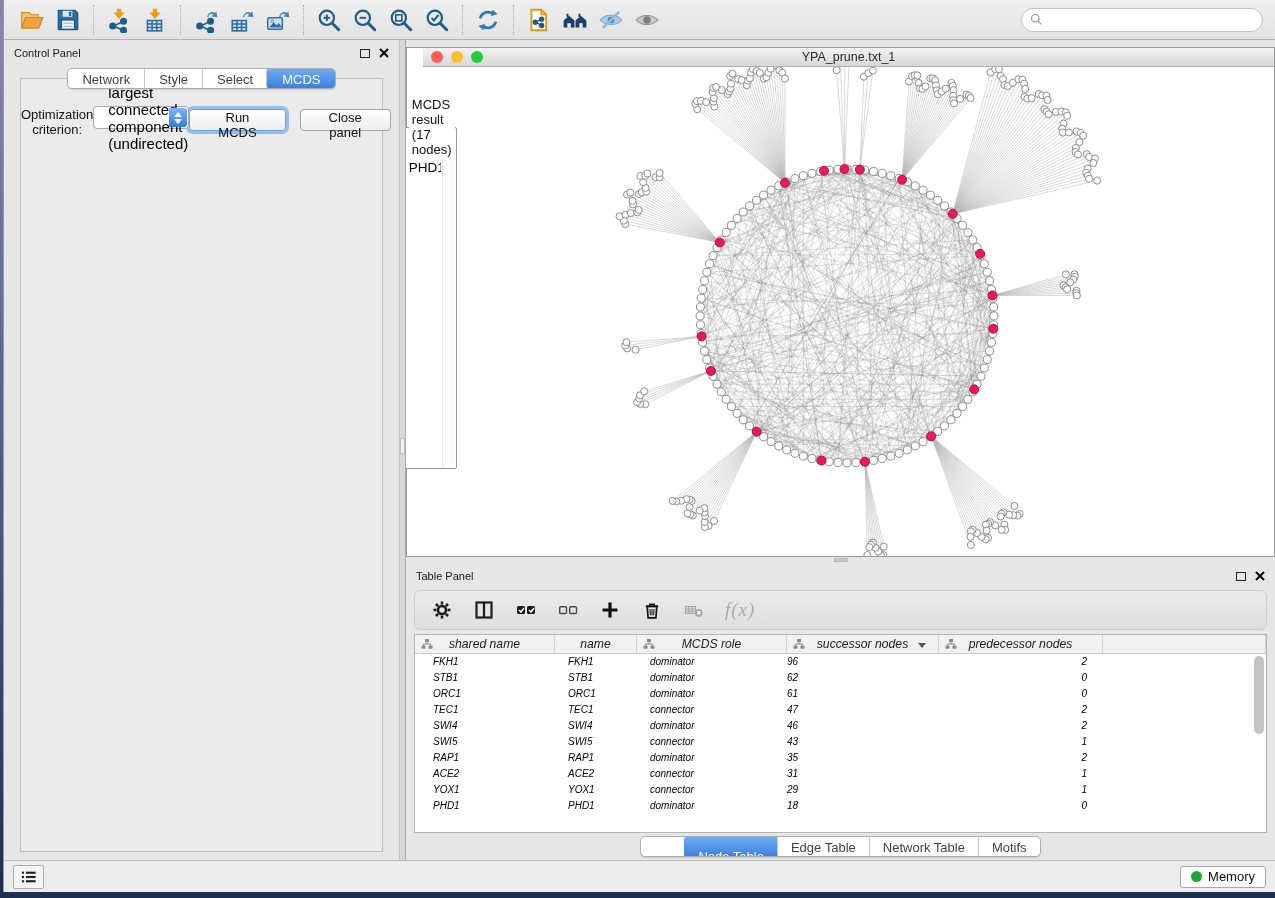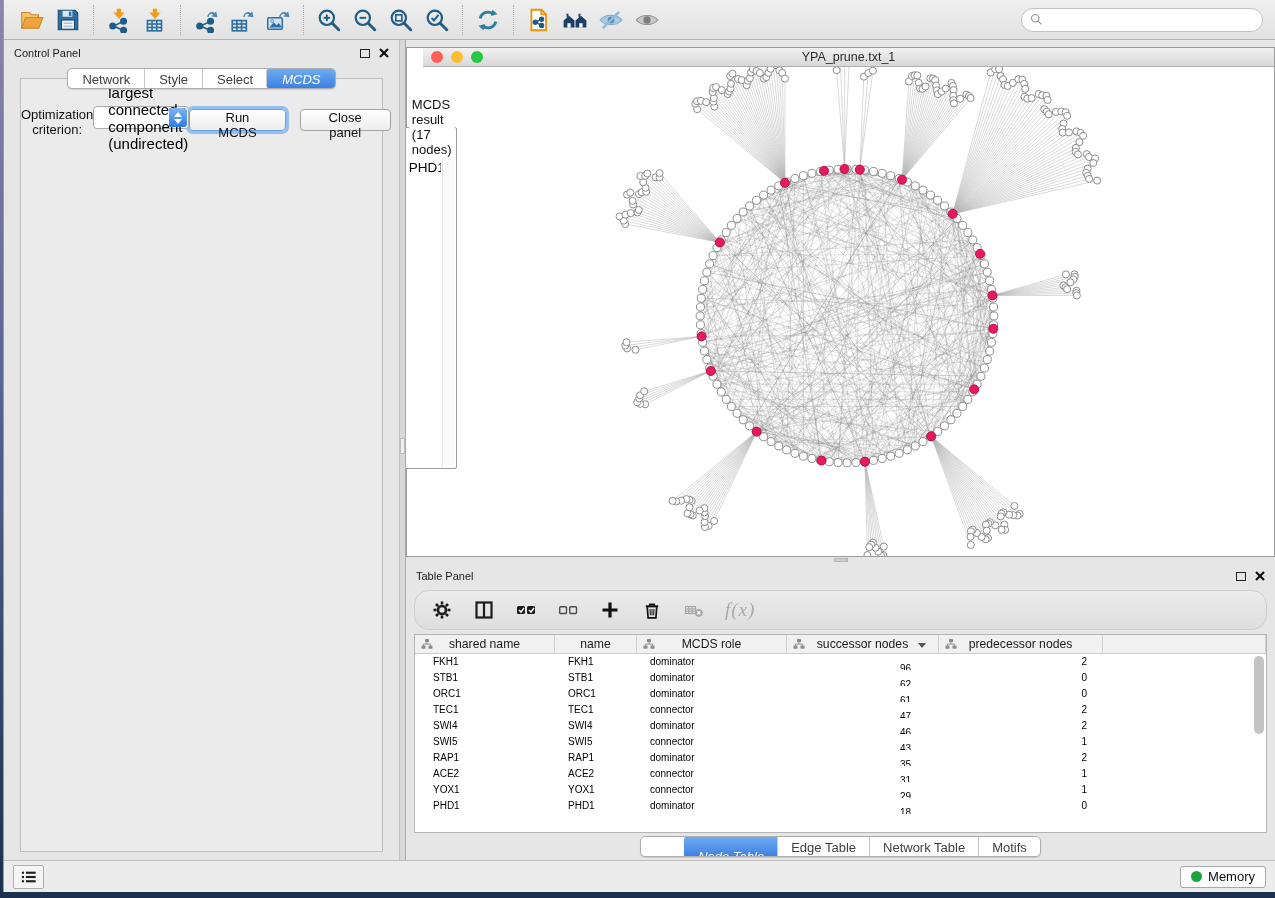--- a/index.html
+++ b/index.html
@@ -36,21 +36,21 @@
   .control-panel { width:395px; flex:none; display:flex; flex-direction:column; background:#e6e6e6; }
   .panel-header { height:26px; display:flex; align-items:center; padding:0 10px; flex:none; }
   .panel-title { font-size:11px; color:#1a1a1a; }
   .win-ctrls { margin-left:auto; display:flex; align-items:center; gap:9px; }
   .float-ico { width:10px; height:9px; border:1.5px solid #222; display:inline-block; }
   .close-ico svg { width:10px; height:10px; display:block; }
   .cp-tabs { display:flex; justify-content:center; margin-top:2px; position:relative; z-index:2; margin-bottom:-11px; }
   .seg-group { display:inline-flex; background:#fff; border:1px solid #adadad; border-radius:5px; overflow:hidden; height:21px; box-shadow:0 1px 1px rgba(0,0,0,.12); }
   .seg { padding:2px 14px 0; font-size:13px; color:#404040; border-left:1px solid #c9c9c9; display:flex; align-items:center; }
   .seg:first-child { border-left:none; }
-  .seg.active { background:linear-gradient(#71aef5,#3a7de0); color:#fff; border-radius:4px; margin:-1px; padding:3px 15px 1px;font-style:italic; }
+  .seg.active { background:linear-gradient(#71aef5,#3a7de0); color:#fff; border-radius:4px; margin:-1px; padding:3px 15px 1px; }
   .cp-box {
     flex:1; margin:0 16px 8px; border:1px solid #bfbfbf; background:#ebebeb;
     display:flex; flex-direction:row; padding-top:18px; min-height:0;
   }
   .opt-label { text-align:center; font-size:13px; margin-top:10px; color:#111; }
   .dropdown {
     margin:9px auto 0; width:312px; height:23px; background:#fff;
     border:1px solid #ababab; border-radius:4px; display:flex; align-items:center;
     font-size:15px; padding-left:14px; position:relative;
   }
@@ -94,36 +94,36 @@
   .net-canvas svg { width:100%; height:100%; display:block; }
   svg .chord { stroke:#6f6f6f; stroke-opacity:.30; stroke-width:.7; }
   svg .bundle { stroke:#7a7a7a; stroke-opacity:.26; stroke-width:.7; }
   svg .spoke { stroke:#b5b5b5; stroke-opacity:.85; stroke-width:.6; }
   .h-gap { height:6px; flex:none; position:relative; }
   .h-gap .handle { position:absolute; left:50%; top:1px; width:14px; height:4px; margin-left:-7px; background:#cdcdcd; border:1px solid #b5b5b5; }
   
   .table-panel { flex:1; display:flex; flex-direction:column; min-height:0; background:#e6e6e6; }
   .tp-toolbar {
     margin:1px 8px 4px; height:40px; flex:none; background:linear-gradient(#ebebeb,#dedede);
-    border:1px solid #cdcdcd; border-radius:15px; display:flex; align-items:center; padding:0 16px; gap:20px;
+    border:1px solid #cdcdcd; border-radius:6px; display:flex; align-items:center; padding:0 16px; gap:20px;
   }
   .tp-ico { width:22px; height:22px; display:flex; align-items:center; justify-content:center; }
   .tp-ico svg { width:20px; height:20px; }
   .fx-label { font-family:"Liberation Serif",serif; font-style:italic; font-size:19px; color:#a9a9a9; letter-spacing:1px; }
-  .table-wrap { flex:1; margin:0 8px; background:#fff; border:1px solid #b5b5b5; position:relative; overflow:hidden; min-height:0; }
+  .table-wrap { flex:1; margin:0 8px; background:#fff; border:1px solid #b5b5b5; position:relative; overflow:hidden; min-height:0;font-style:italic; }
   .tgrid { display:grid; grid-template-columns:140px 82px 150px 152px 164px 1fr; }
   .thead { background:#f1f1f1; border-bottom:1px solid #cdcdcd; height:19px; }
   .th { position:relative; display:flex; align-items:center; justify-content:center; font-size:12.2px; color:#1a1a1a; border-right:1px solid #d2d2d2; }
   .th .colicon { position:absolute; left:6px; top:3px; }
   .th .colicon svg { width:12px; height:12px; display:block; }
   .th .sort-caret { position:absolute; right:12px; top:8px; width:0; height:0; border-left:4px solid transparent; border-right:4px solid transparent; border-top:5px solid #555; }
   .trow { height:16px; }
   .td { font-size:10px; color:#000; white-space:nowrap; overflow:hidden; line-height:16px; }
   .td.c0 { padding-left:18px; } .td.c1 { padding-left:13px; } .td.c2 { padding-left:13px; }
-  .td.c3 { text-align:right; padding-right:28px;margin-top:7px; } .td.c4 { text-align:right; padding-right:16px; }
+  .td.c3 { text-align:left; padding-right:28px; } .td.c4 { text-align:right; padding-right:16px; }
   .tscroll { position:absolute; right:2px; top:21px; width:10px; height:78px; background:#c3c3c3; border-radius:5px; }
   .tp-tabs { height:27px; flex:none; display:flex; align-items:center; justify-content:center; }
   .tp-tabs .seg { padding:3px 13px 1px; }
   .tp-tabs .seg.active { padding:20px 14px 2px;margin-left:43px; }
   
   .status-bar { height:32px; flex:none; background:#ececec; border-top:1px solid #bdbdbd; display:flex; align-items:center; padding:0 9px; }
   .list-btn { width:31px; height:24px; border:1px solid #adadad; background:#f5f5f5; border-radius:2px; display:flex; align-items:center; justify-content:center; }
   .list-btn svg { width:18px; height:16px; }
   .memory-btn {
     margin-left:auto; height:22px; border:1px solid #a8a8a8; border-radius:3px;

